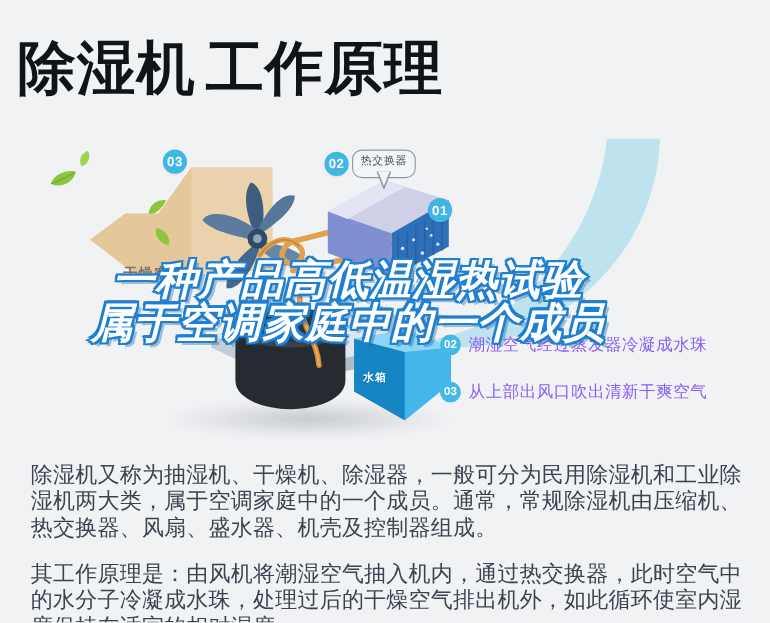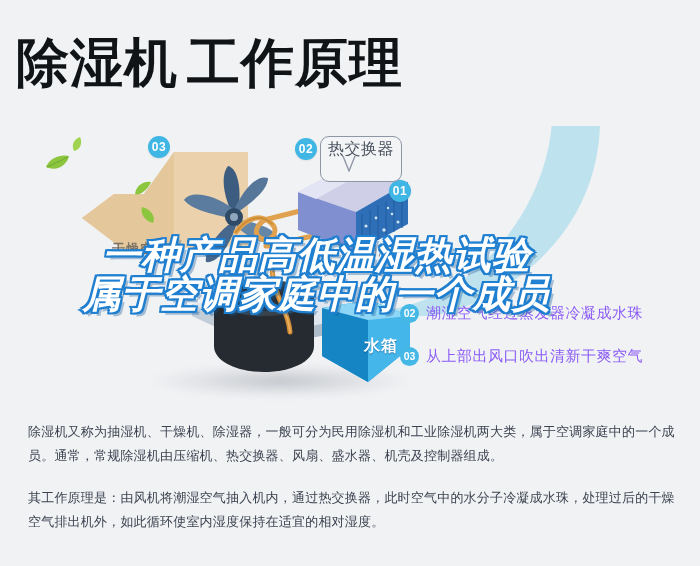--- a/index.html
+++ b/index.html
@@ -124,23 +124,23 @@
   
   .tank {
     position: absolute;
     left: 318px;
     top: 180px;
     width: 96px;
     height: 86px;
   }
   .tank-label {
     position: absolute;
-    left: 364px;
+    left: 330px;
     top: 218px;
-    font-size: 16px;
+    font-size: 10px;
     color: #ffffff;
     font-weight: bold;
     letter-spacing: 1px;
     text-shadow: 0 1px 1px rgba(0,60,120,.5);
   }
 
   
   .badge {
     position: absolute;
     width: 22px;
@@ -157,25 +157,25 @@
   }
   .badge.b03 { left: 148px; top: 18px; }
   .badge.b02 { left: 295px; top: 20px; }
   .badge.b01 { left: 389px; top: 62px; }
 
   
   .callout {
     position: absolute;
     left: 320px;
     top: 18px;
-    padding: 2px 7px 21px;
+    padding: 2px 7px 8px;
     border: 1.4px solid #8f97a6;
     border-radius: 9px;
     background: #f3f4f6;
-    font-size: 16px;
+    font-size: 10px;
     color: #4a525f;
     letter-spacing: .5px;
     white-space: nowrap;
   }
   .callout-tail {
     position: absolute;
     left: 342px;
     top: 38px;
     width: 14px;
     height: 16px;
@@ -251,21 +251,21 @@
   }
 
   
   .body-copy {
     position: absolute;
     left: 28px;
     top: 420px;
     width: 650px;
   }
   .para {
-    font-size: 13px;
+    font-size: 20px;
     line-height: 24px;
     color: #3c4350;
     letter-spacing: .2px;
     margin: 0 0 18px 0;
     text-align: left;
   }
   .para:last-child { margin-bottom: 0; }
 </style>
 </head>
 <body>

